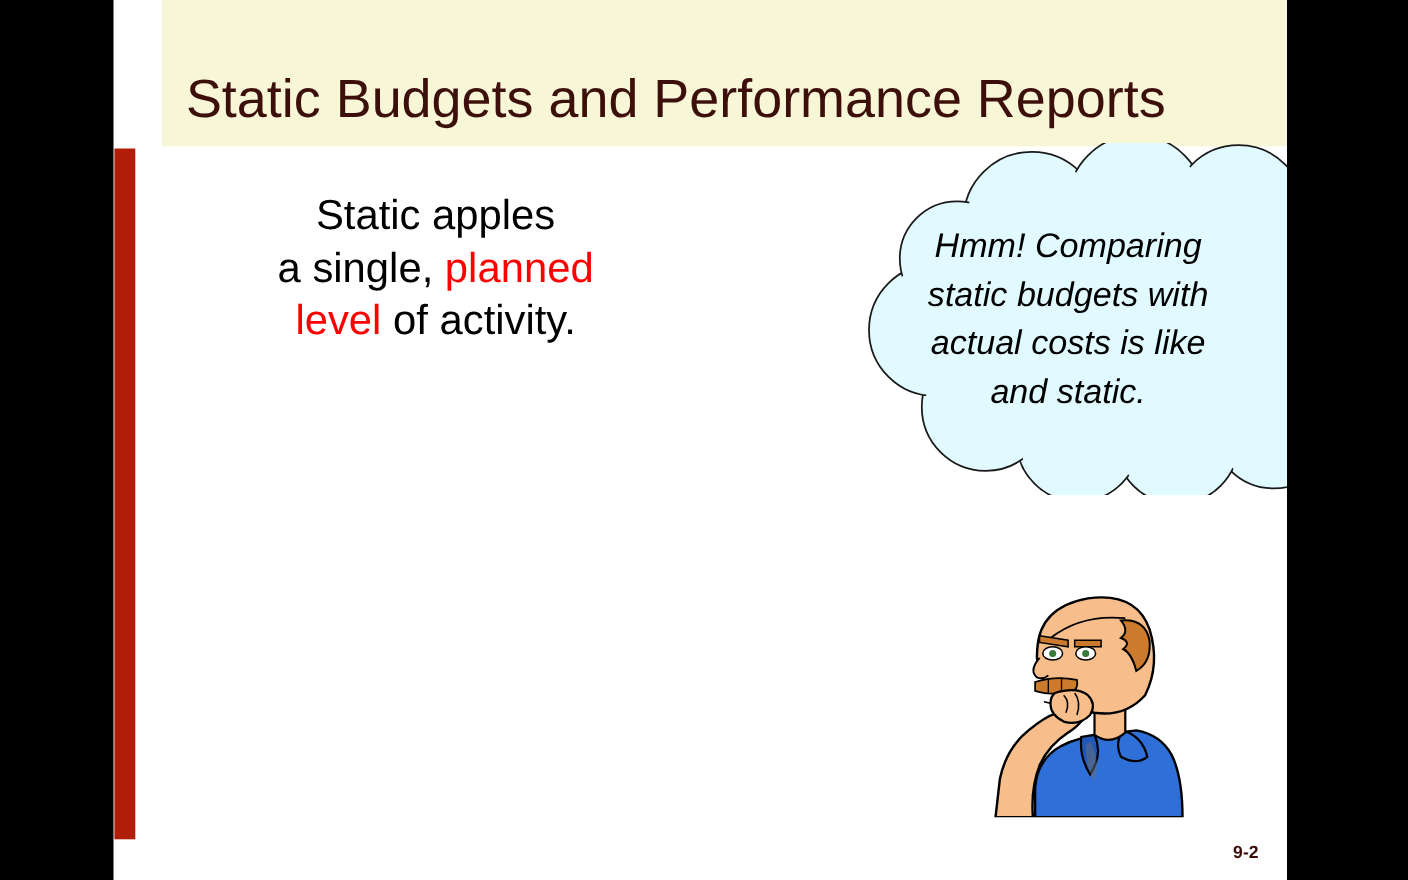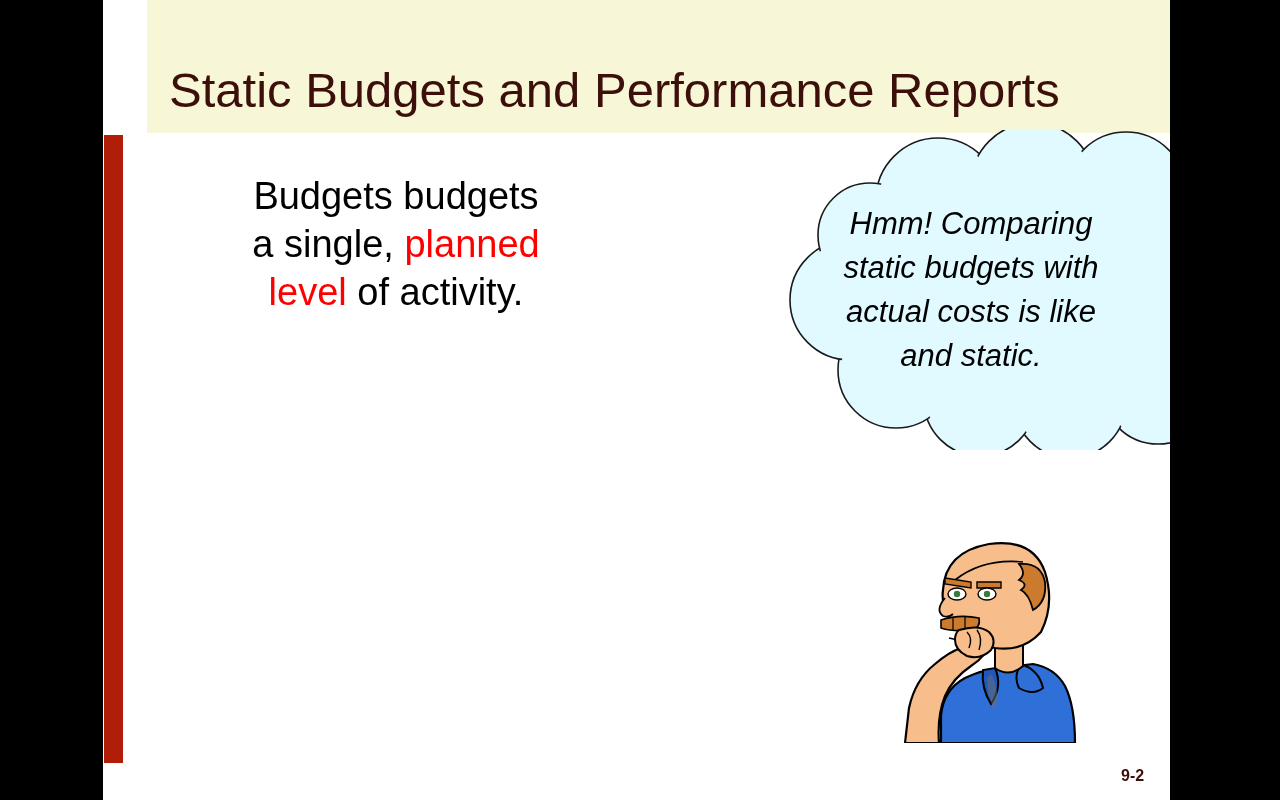--- a/index.html
+++ b/index.html
@@ -152,21 +152,21 @@
 
   <div id="slide">
 
     <div id="title-banner">
       <div id="title-text">Static Budgets and Performance Reports</div>
     </div>
 
     <div id="red-bar"></div>
 
     <div class="body-block" id="block-one">
-      <div>Budgets budgets</div>
+      <div>Static apples</div>
       <div><span>a single, </span><span class="hl">planned</span></div>
       <div><span class="hl">level</span><span> of activity.</span></div>
     </div>
 
 
     <svg id="thought-cloud" viewBox="0 0 470 320">
       <g fill="#e0faff" stroke="#1a1a1a" stroke-width="1.6">
 
         <circle cx="180" cy="70" r="62"></circle>
         <circle cx="275" cy="55" r="62"></circle>

